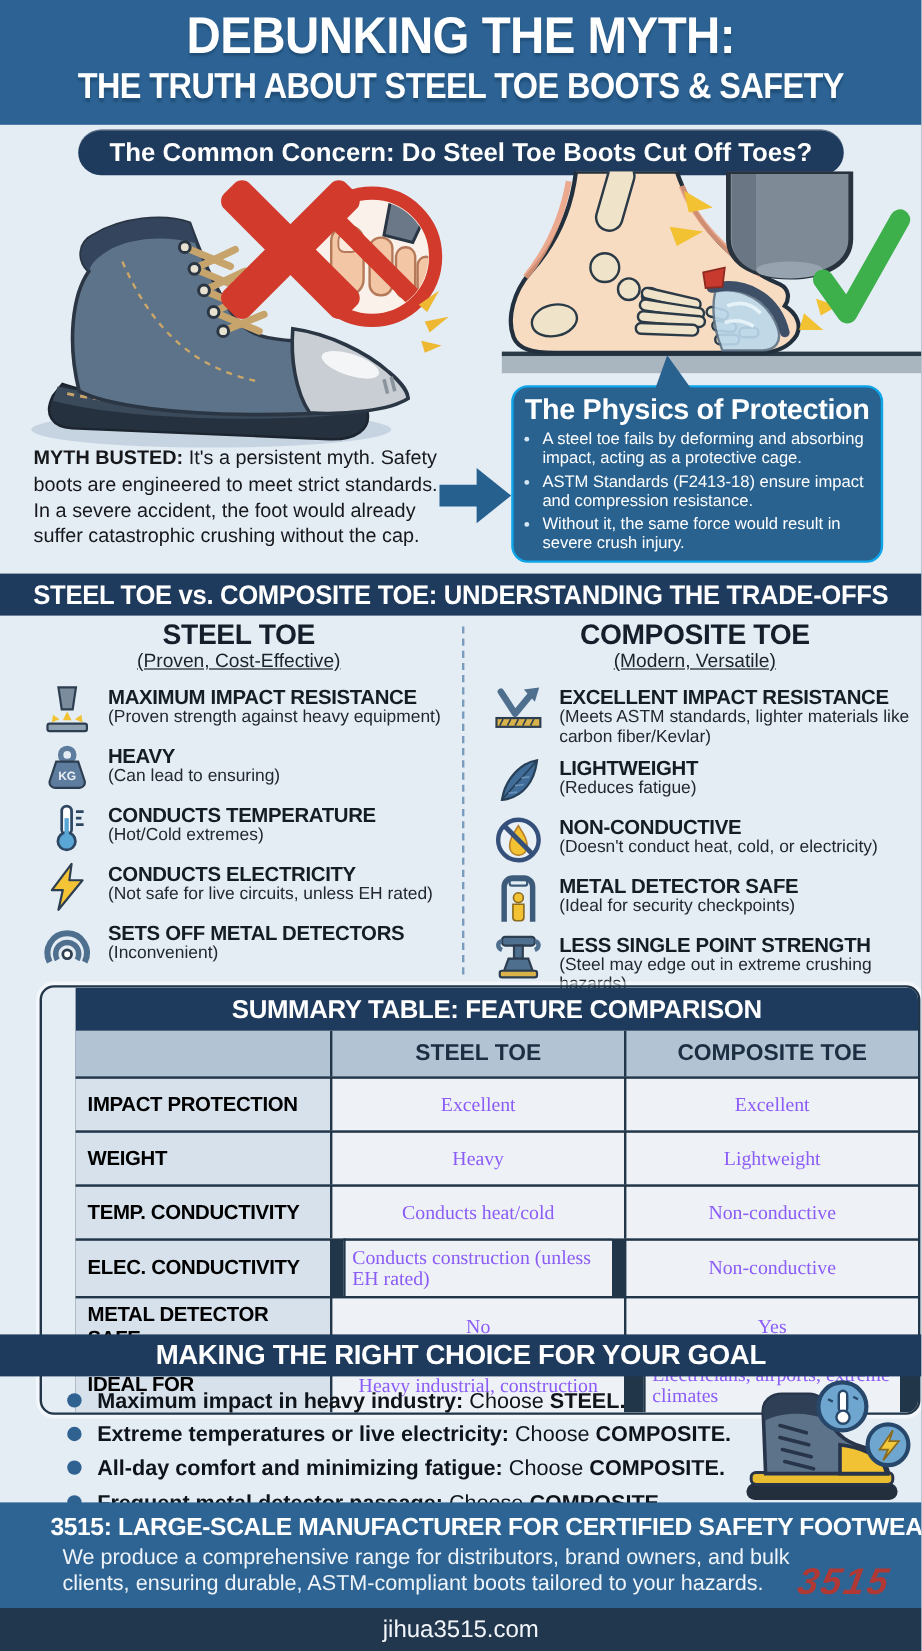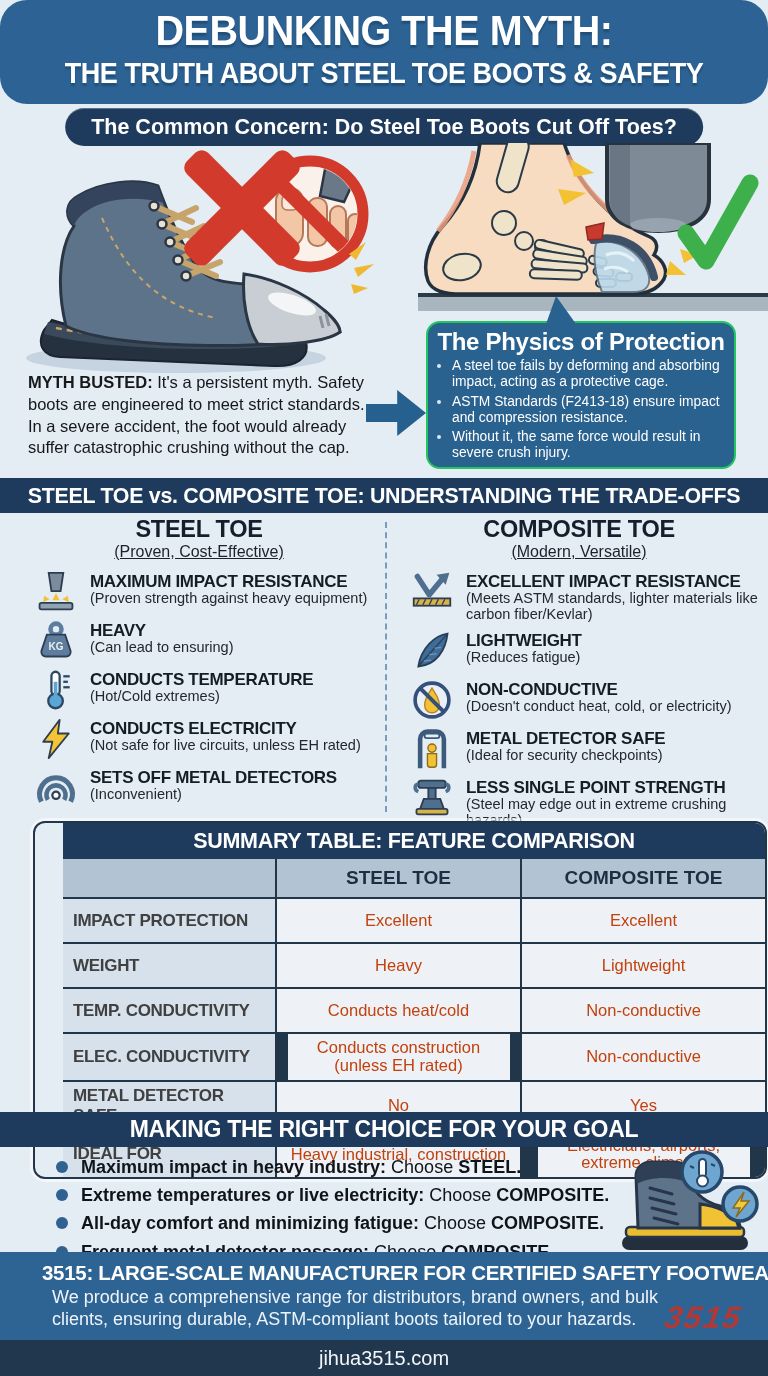--- a/index.html
+++ b/index.html
@@ -1,20 +1,20 @@
 <!DOCTYPE html>
 <html><head>
 <meta charset="utf-8">
 <style>
   html,body{margin:0;padding:0;background:#9aa7b4;}
   .page{position:relative;width:768px;height:1376px;background:#e4ecf4;overflow:hidden;
         font-family:"Liberation Sans",sans-serif;-webkit-font-smoothing:antialiased;}
 
   
-  .top-banner{position:absolute;left:0;top:0;width:768px;height:104px;background:#2d6394;border-radius:27px;}
+  .top-banner{position:absolute;left:0;top:0;width:768px;height:104px;background:#2d6394;}
   .title1,.title2{position:absolute;width:100%;text-align:center;color:#fff;font-weight:800;
         letter-spacing:-.5px;text-shadow:0 3px 2px rgba(10,40,70,.35);white-space:nowrap;}
   .title1{top:6px;font-size:43px;transform:scaleX(.92);}
   .title2{top:56px;font-size:30px;transform:scaleX(.9);}
 
   .concern{position:absolute;top:108px;left:50%;transform:translateX(-50%);background:#1e3a5c;
         color:#fff;font-weight:700;font-size:21.5px;line-height:36px;padding:1px 26px;
         border-radius:22px;white-space:nowrap;box-shadow:inset 0 1px 0 rgba(255,255,255,.28);}
 
   
@@ -23,21 +23,21 @@
 
   .myth{position:absolute;left:28px;top:372px;width:348px;font-size:16.5px;line-height:1.32;
         color:#16181c;margin:0;}
   .myth b{font-weight:800;}
 
   .big-arrow{position:absolute;left:366px;top:388px;width:60px;height:50px;background:#26608f;
         clip-path:polygon(0 32%,52% 32%,52% 4%,100% 50%,52% 96%,52% 68%,0 68%);
         filter:drop-shadow(0 0 1.5px #f4f8fb);}
 
   .physics{position:absolute;left:426px;top:321px;width:310px;height:148px;background:#29618f;
-        border-radius:14px;border:2px solid #22c55e;box-sizing:border-box;color:#fff;}
+        border-radius:14px;border:2px solid #0ea5e9;box-sizing:border-box;color:#fff;}
   .physics::before{content:"";position:absolute;top:-27px;left:118px;width:0;height:0;
         border-left:10px solid transparent;border-right:20px solid transparent;
         border-bottom:28px solid #29618f;}
   .ph-title{font-size:24px;font-weight:800;text-align:center;margin:5px 0 2px;letter-spacing:-.3px;}
   .physics ul{margin:0;padding:0 10px 0 24px;font-size:13.8px;line-height:1.18;}
   .physics li{margin-bottom:3px;}
   .physics li::marker{color:#d7e7f4;}
 
   
   .band{position:absolute;left:0;width:768px;height:35px;background:#1e3a5c;color:#fff;
@@ -61,24 +61,24 @@
 
   
   .table-wrap{position:absolute;left:33px;top:821px;width:702px;border:2px solid #223649;
         border-radius:12px;overflow:hidden;box-shadow:0 0 0 3px rgba(255,255,255,.55);padding-left:28px;}
   .tbl-title{height:36px;background:#1e3a5c;color:#fff;font-weight:800;font-size:21.5px;
         display:flex;align-items:center;justify-content:center;letter-spacing:-.3px;}
   .tbl{display:grid;grid-template-columns:212px 1fr 1fr;background:#223649;}
   .tbl > div{background:#eef2f7;}
   .th{background:#b2c4d4 !important;color:#1c2f42;font-weight:800;font-size:19px;
         display:flex;align-items:center;justify-content:center;min-height:38px;}
-  .tl{background:#d6e1ec !important;font-weight:800;font-size:17px;color:#404040;
+  .tl{background:#d6e1ec !important;font-weight:800;font-size:17px;color:#000000;
         display:flex;align-items:center;padding:4px 4px 4px 10px;letter-spacing:-.3px;}
-  .tv{font-size:16.5px;color:#c2410c;display:flex;align-items:center;justify-content:center;
-        text-align:center;line-height:1.08;padding:5px 6px;min-height:33px;}
+  .tv{font-size:16.5px;color:#8b5cf6;display:flex;align-items:center;justify-content:center;
+        text-align:left;line-height:1.08;padding:5px 6px;min-height:33px;font-family:Liberation Serif, serif;}
   .tbl > div{border-top:2px solid #223649;}
   .tbl > .c2,.tbl > .c3{border-left:2px solid #223649;}
   .tbl > .r0{border-top:none;}
 
   
   .bullets{position:absolute;left:56px;top:1157px;width:580px;}
   .cb{display:flex;align-items:flex-start;gap:13px;margin-bottom:7.5px;font-size:18px;
       color:#0f141a;line-height:1.15;}
   .cb .dot{width:12px;height:12px;border-radius:50%;background:#2f6191;margin-top:4px;flex:none;}
   .cb b{font-weight:800;}

